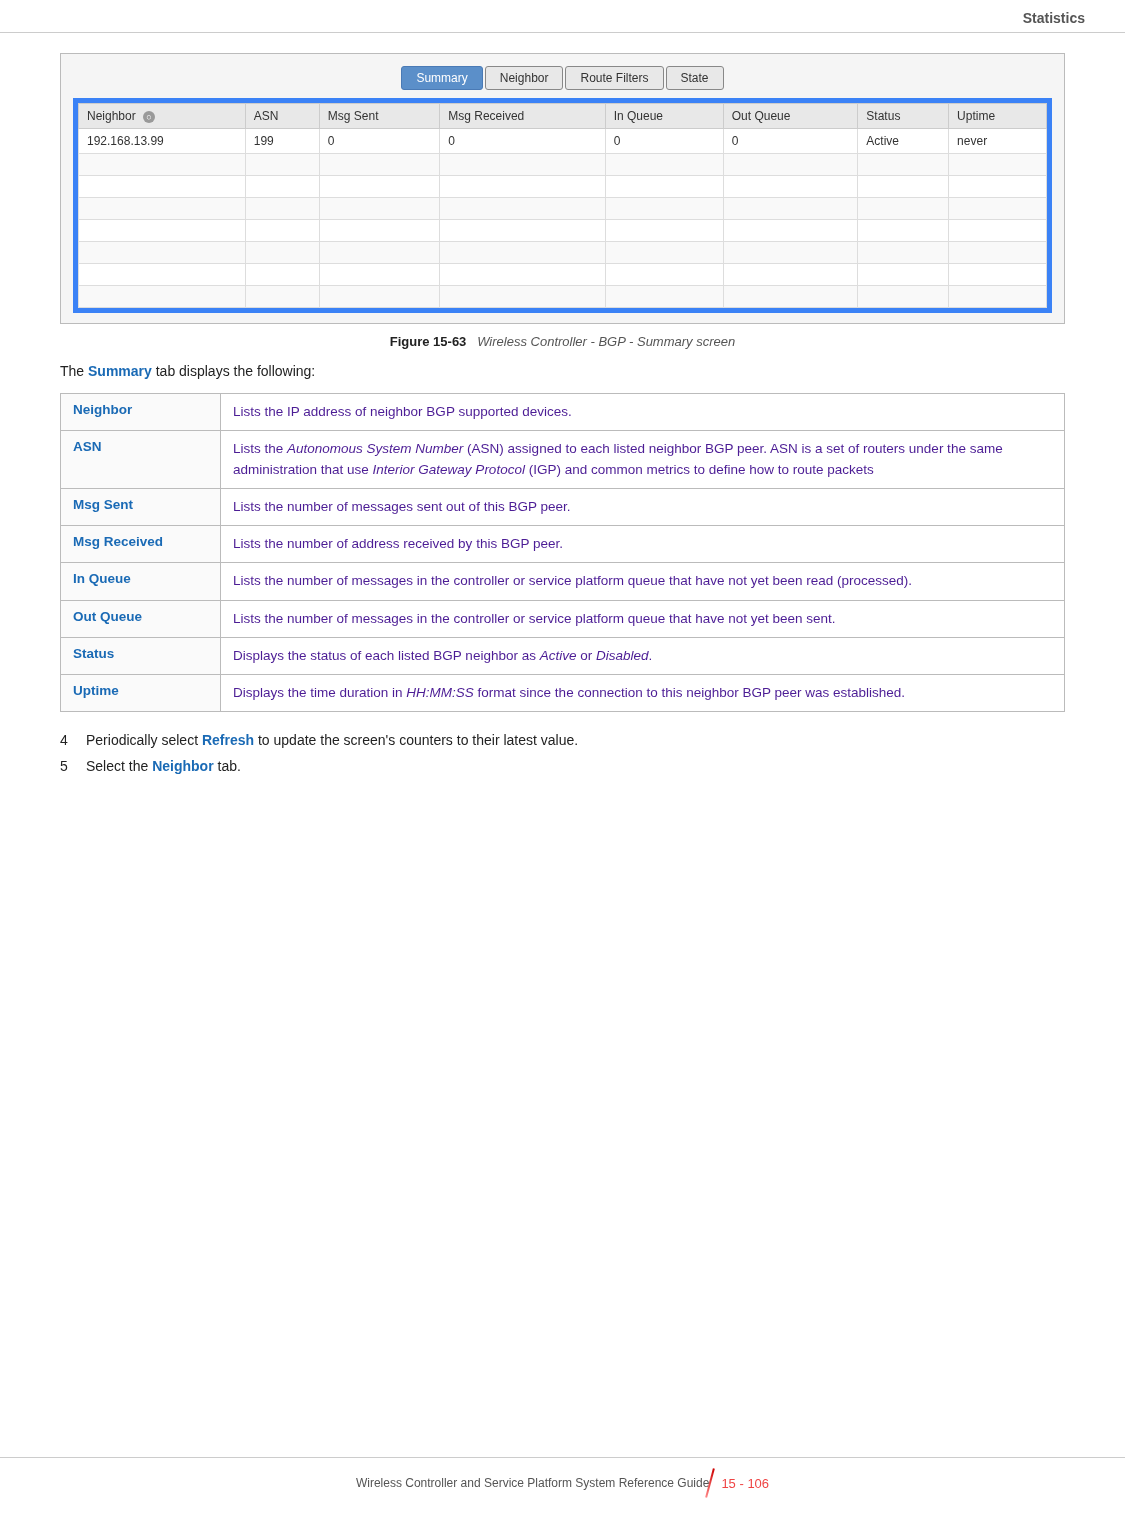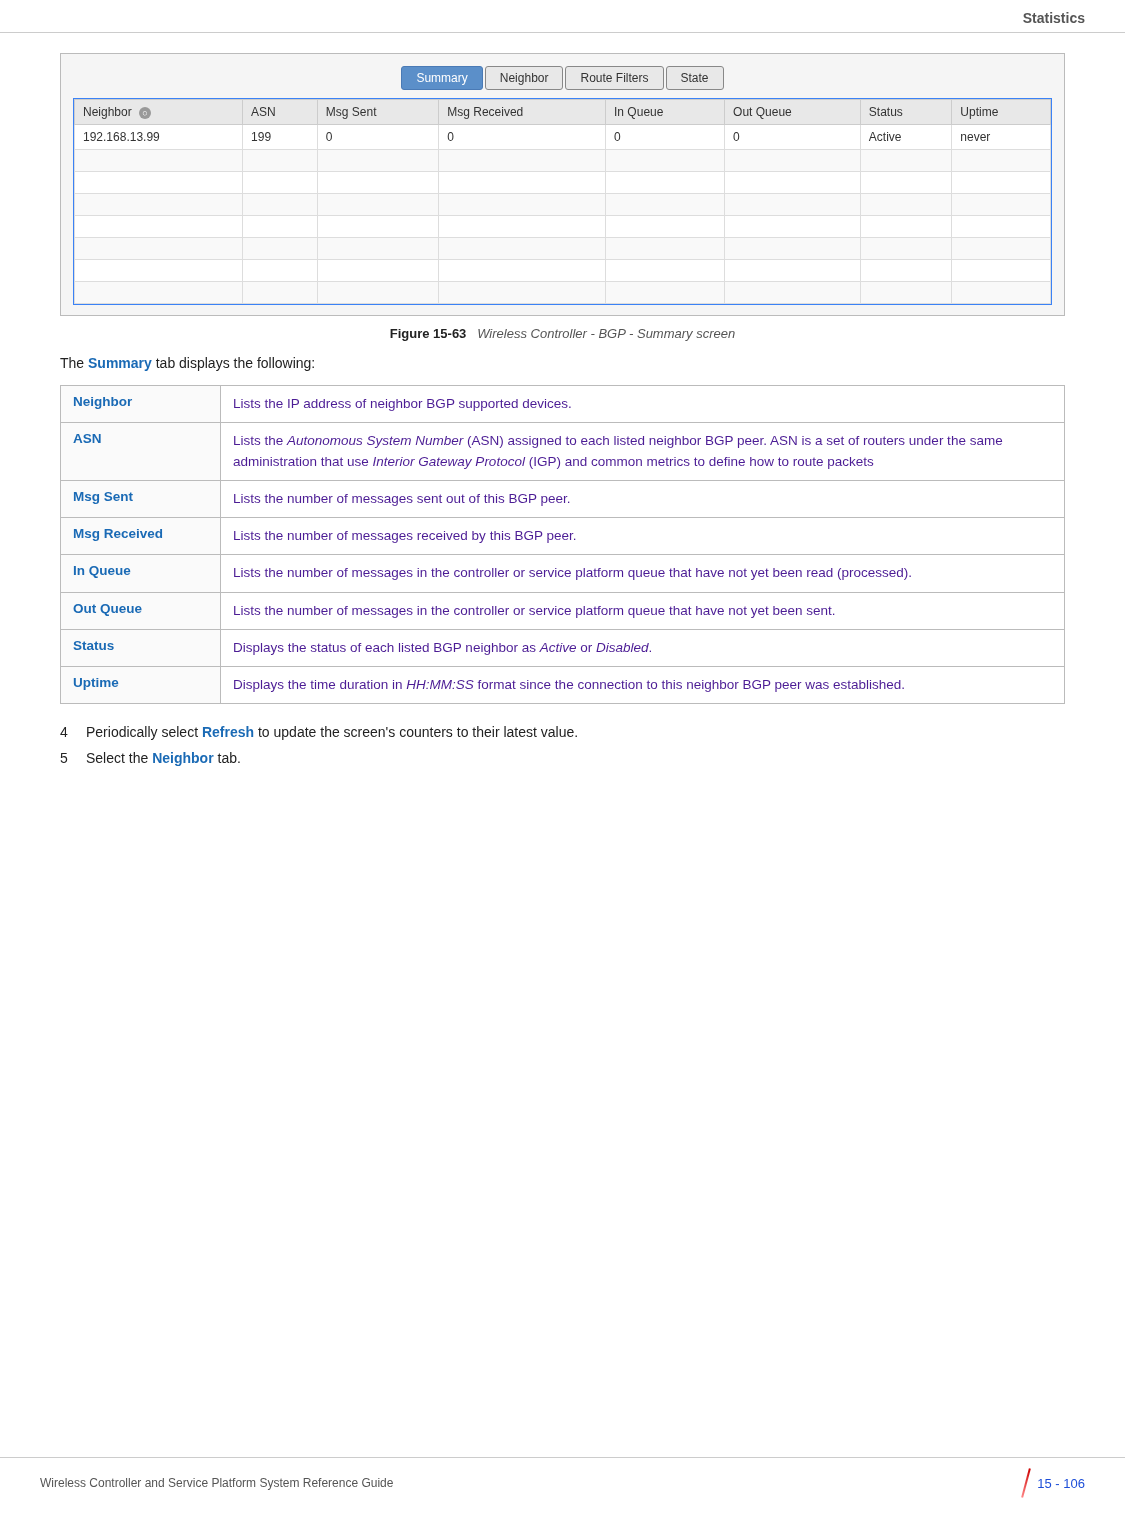--- a/index.html
+++ b/index.html
@@ -54,21 +54,21 @@
     }
     .tab-btn.active {
       background: #5b8fc9;
       color: #fff;
       border-color: #4a7ab5;
     }
 
     
     .inner-table-container {
       background: #fff;
-      border: 1px solid #3b82f6;
+      border: 5px solid #3b82f6;
     }
     .inner-table {
       width: 100%;
       border-collapse: collapse;
       font-size: 12px;
     }
     .inner-table th {
       background: #e8e8e8;
       border: 1px solid #ccc;
       padding: 5px 8px;
@@ -202,36 +202,36 @@
       font-weight: bold;
     }
 
     
     .page-footer {
       position: absolute;
       bottom: 20px;
       left: 0;
       right: 0;
       display: flex;
-      justify-content: space-between;
+      justify-content: center;
       align-items: center;
       padding: 0 40px;
       border-top: 1px solid #ccc;
       padding-top: 10px;
     }
     .footer-left {
       font-size: 12px;
       color: #555;
     }
     .footer-right {
       display: flex;
       align-items: center;
       gap: 10px;
       font-size: 13px;
-      color: #1d4ed8;
+      color: #ef4444;
     }
     .footer-divider {
       width: 2px;
       height: 30px;
       background: linear-gradient(to bottom, #c00, #f88);
       transform: rotate(15deg);
     }
   </style>
 </head>
 <body>
@@ -377,21 +377,21 @@
         <tr>
           <td>ASN</td>
           <td>Lists the <em>Autonomous System Number</em> (ASN) assigned to each listed neighbor BGP peer. ASN is a set of routers under the same administration that use <em>Interior Gateway Protocol</em> (IGP) and common metrics to define how to route packets</td>
         </tr>
         <tr>
           <td>Msg Sent</td>
           <td>Lists the number of messages sent out of this BGP peer.</td>
         </tr>
         <tr>
           <td>Msg Received</td>
-          <td>Lists the number of messages received by this BGP peer.</td>
+          <td>Lists the number of address received by this BGP peer.</td>
         </tr>
         <tr>
           <td>In Queue</td>
           <td>Lists the number of messages in the controller or service platform queue that have not yet been read (processed).</td>
         </tr>
         <tr>
           <td>Out Queue</td>
           <td>Lists the number of messages in the controller or service platform queue that have not yet been sent.</td>
         </tr>
         <tr>

